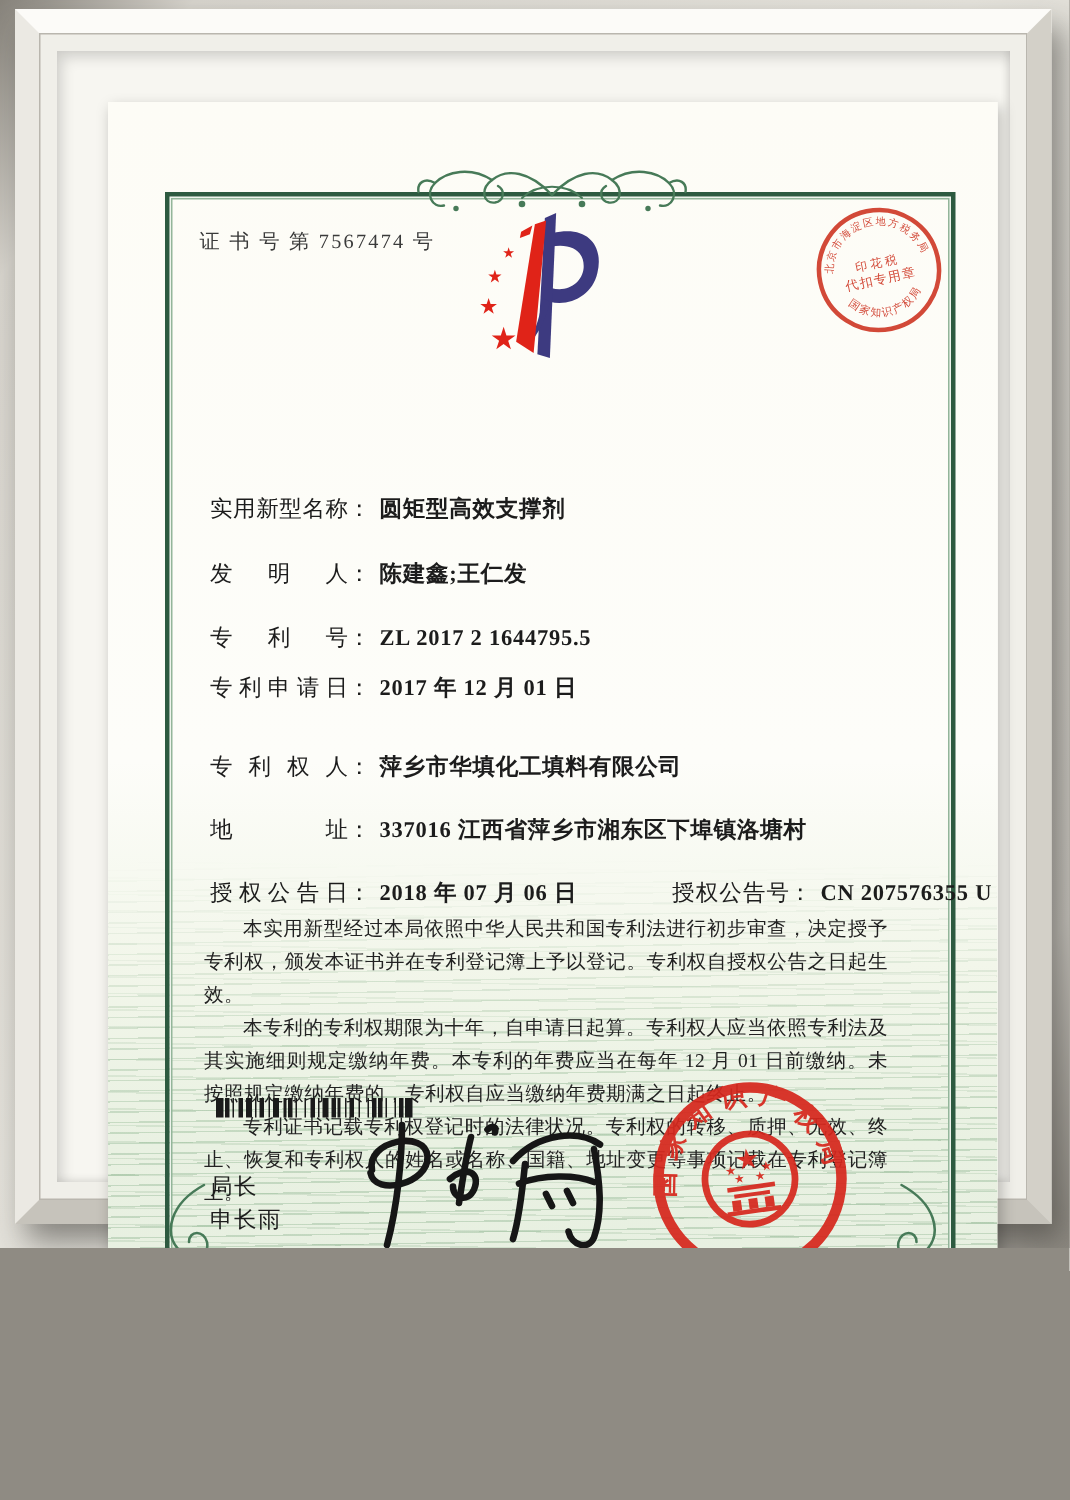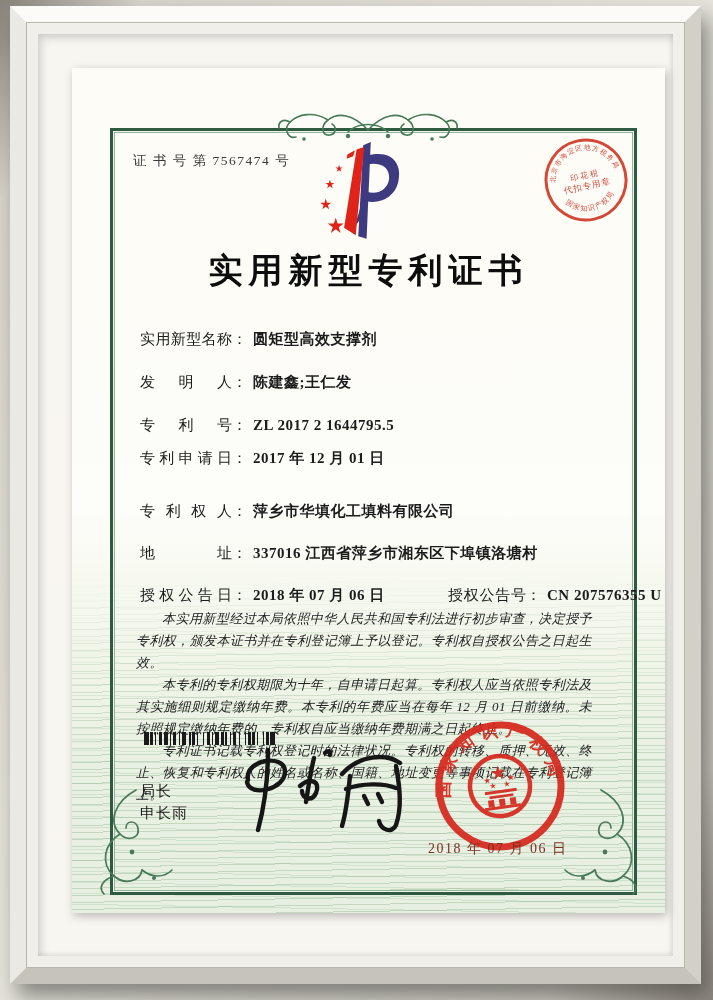--- a/index.html
+++ b/index.html
@@ -1,16 +1,16 @@
 <!DOCTYPE html>
 <html><head>
 <meta charset="utf-8">
 <style>
   html,body{margin:0;padding:0;background:#8f8b83;}
-  .scene{position:relative;width:713px;height:1000px;overflow:hidden;
+  .scene{position:relative;width:713px;height:832px;overflow:hidden;
     background:linear-gradient(125deg,#87837b 0%,#d8d5ce 10%,#e6e4dd 50%,#cfccc5 88%,#8f8b83 100%);
     font-family:"Liberation Serif","DejaVu Serif",serif;}
   
   .frame{position:absolute;left:10px;top:6px;right:12px;bottom:16px;background:#f0efe9;
     border:16px solid;border-color:#fcfbf8 #d3d0c8 #c6c3bb #ebe9e3;
     box-shadow:7px 12px 20px rgba(40,38,33,.5), inset 0 0 0 1px #b9b6ae;}
   .mat{position:absolute;inset:12px;background:#f7f6f1;
     box-shadow:inset 3px 4px 9px rgba(0,0,0,.16), inset -2px -2px 5px rgba(0,0,0,.08);}
   
   .paper{position:absolute;left:34px;top:34px;width:593px;height:845px;
@@ -34,21 +34,21 @@
     font-size:34px;font-weight:700;letter-spacing:6px;color:#0d0d0d;}
   .fields{position:absolute;left:68px;top:0;width:470px;}
   .frow{position:absolute;left:0;width:470px;height:20px;font-size:15px;color:#1c1c1c;white-space:nowrap;}
   .flabel{display:inline-block;width:92px;text-align:justify;text-align-last:justify;vertical-align:top;}
   .fcolon{display:inline-block;margin-right:6px;}
   .fvalue{letter-spacing:.5px;font-weight:bold;}
   .grant2{position:absolute;left:308px;top:0;white-space:nowrap;}
   .grant2 .flabel{width:78px;}
   .paras{position:absolute;left:64px;top:540px;width:456px;font-size:13px;line-height:1.69;
     letter-spacing:.4px;color:#222;text-align:justify;}
-  .paras p{margin:0;text-indent:2em;font-style:italic;}
+  .paras p{margin:0;text-indent:2em;}
   #barcode{position:absolute;left:72px;top:664px;height:13px;display:flex;align-items:stretch;}
   #barcode i{display:block;height:100%;}
   .chief{position:absolute;left:68px;top:714px;font-size:15px;letter-spacing:1px;color:#1c1c1c;}
   .chiefname{position:absolute;left:68px;top:736px;font-size:15px;letter-spacing:1px;color:#1c1c1c;}
   .signature{position:absolute;left:146px;top:672px;}
   .seal{position:absolute;left:356px;top:646px;}
   .sealdate{position:absolute;left:356px;top:772px;width:170px;font-size:14px;letter-spacing:1.5px;
     color:#7c2e22;white-space:nowrap;}
   .footer{position:absolute;left:0;top:790px;width:100%;text-align:center;font-size:12.5px;color:#333;}
   .taxstamp{position:absolute;left:464px;top:62px;opacity:.92;}
@@ -131,21 +131,20 @@
               <textPath href="#txTop" startOffset="50%" text-anchor="middle">北京市海淀区地方税务局</textPath>
             </text>
             <text font-size="7.2" letter-spacing="1">
               <textPath href="#txBot" startOffset="50%" text-anchor="middle">国家知识产权局</textPath>
             </text>
             <text x="0" y="-2" font-size="8" letter-spacing="2" text-anchor="middle">印花税</text>
             <text x="0" y="9" font-size="8.6" letter-spacing="1" text-anchor="middle">代扣专用章</text>
           </g>
         </svg>
 
-        <div class="title">实用新型专利证书</div>
 
         <div class="fields">
           <div class="frow" style="top:262px">
             <span class="flabel">实用新型名称</span><span class="fcolon">：</span><span class="fvalue">圆矩型高效支撑剂</span>
           </div>
           <div class="frow" style="top:305px">
             <span class="flabel">发明人</span><span class="fcolon">：</span><span class="fvalue">陈建鑫;王仁发</span>
           </div>
           <div class="frow" style="top:348px">
             <span class="flabel">专利号</span><span class="fcolon">：</span><span class="fvalue">ZL 2017 2 1644795.5</span>

